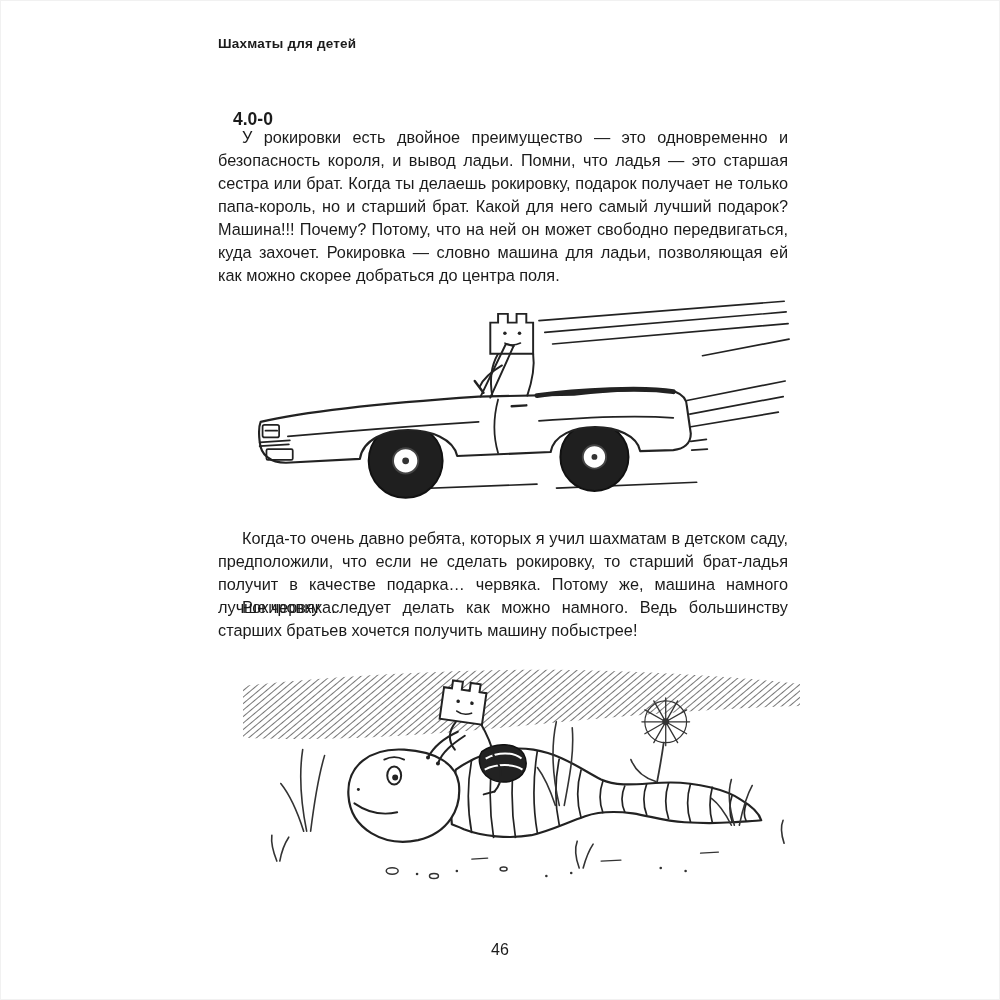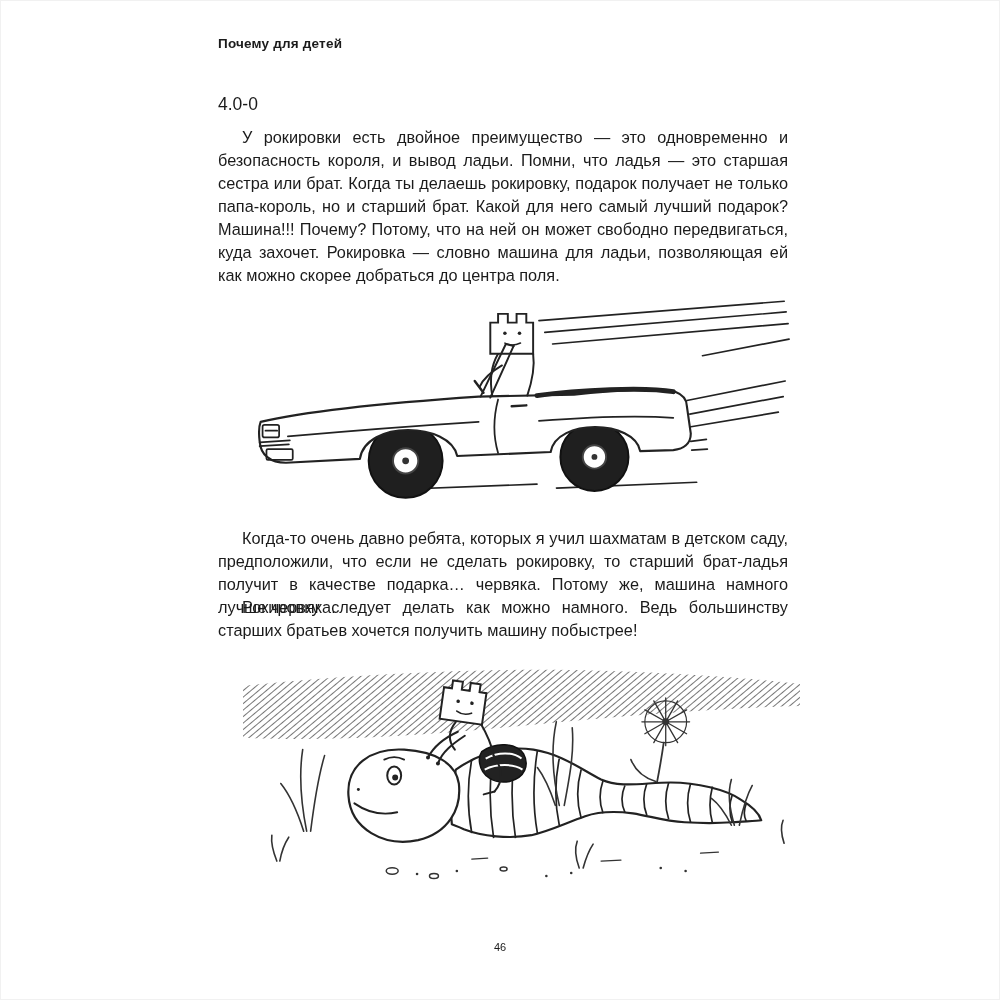--- a/index.html
+++ b/index.html
@@ -12,48 +12,48 @@
   .page-edge {
     position:absolute; inset:0;
     box-shadow: inset 0 0 0 1px #f1f1f1;
     pointer-events:none;
   }
   .running-header {
     position:absolute; left:218px; top:36px;
     font-size:13.5px; font-weight:700; letter-spacing:.2px;
   }
   .heading {
-    position:absolute; left:218px; top:94px; margin:0;
-    font-size:17.5px; font-weight:400;
+    position:absolute; left:218px; top:94px; margin:15px;
+    font-size:17.5px; font-weight:700;
   }
   .para {
     position:absolute; left:218px; width:570px; margin:0;
     font-size:16.3px; line-height:23px; text-align:justify;
     text-indent:24px; hyphens:auto; -webkit-hyphens:auto;
   }
   #p1 { top:126px; }
   #p2 { top:527px; }
   #p3 { top:596px; }
   .illus {
     position:absolute; margin:0; padding:0;
   }
   #illus-car  { left:247px; top:296px; width:545px; height:207px; }
   #illus-worm { left:243px; top:664px; width:557px; height:229px; }
   .illus svg { display:block; width:100%; height:100%; }
   .page-number {
     position:absolute; left:0; top:941px; width:1000px;
-    text-align:center; font-size:11px;
+    text-align:center; font-size:16px;
   }
 </style>
 </head>
 <body>
 
 <div class="page-edge"></div>
 
-<div class="running-header">Почему для детей</div>
+<div class="running-header">Шахматы для детей</div>
 
 <h2 class="heading">4.0-0</h2>
 
 <p class="para" id="p1">У рокировки есть двойное преимущество — это одновременно и безопасность короля, и вывод ладьи. Помни, что ладья — это старшая сестра или брат. Когда ты делаешь рокировку, подарок получает не только папа-король, но и старший брат. Какой для него самый лучший подарок? Машина!!! Почему? Потому, что на ней он может свободно передвигаться, куда захочет. Рокировка — словно машина для ладьи, позволяющая ей как можно скорее добраться до центра поля.</p>
 
 <figure class="illus" id="illus-car" role="img" aria-label="rook-driving-car">
   <svg viewBox="0 0 560 210" preserveAspectRatio="xMidYMid meet">
 
     <g stroke="#222" stroke-width="1.7" fill="none" stroke-linecap="round">
       <path d="M300,24 L552,4"></path>

